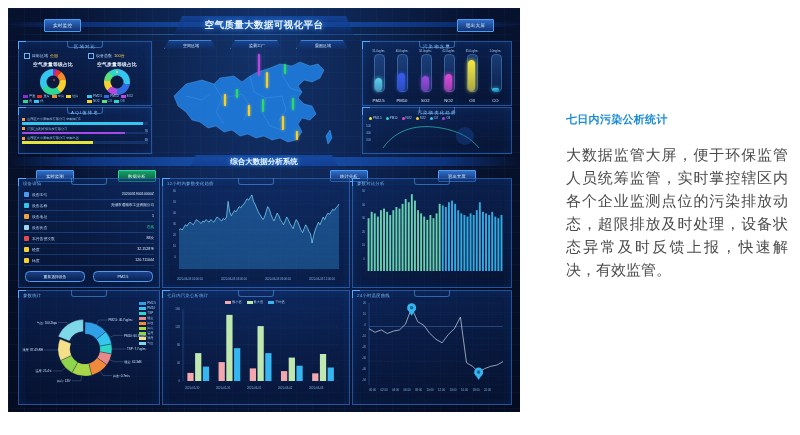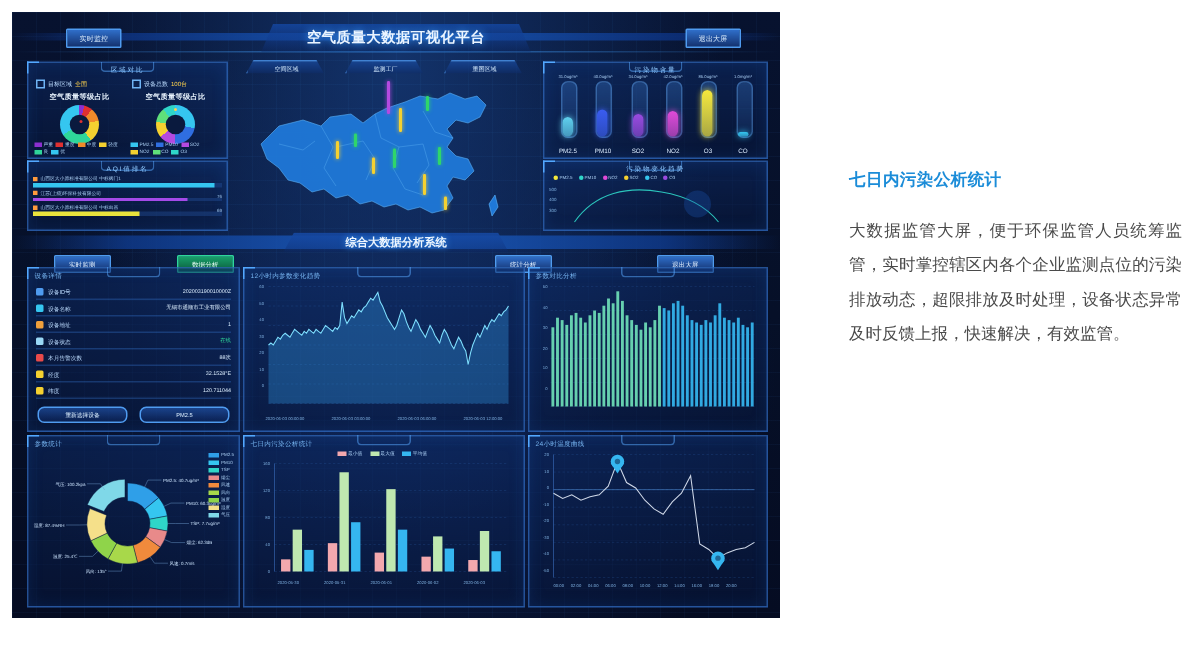--- a/index.html
+++ b/index.html
@@ -214,21 +214,21 @@
 
   svg{display:block;overflow:visible;}
 
   
   .txtcol{position:absolute;left:566px;top:112px;width:222px;}
   .txt-h{
     font-size:11px;font-weight:bold;color:#1b8cd8;margin:0 0 16px 0;
     letter-spacing:.3px;
   }
   .txt-p{
-    font-size:11px;color:#4a4a4a;line-height:23px;margin:0;
+    font-size:15px;color:#4a4a4a;line-height:23px;margin:0;
     text-align:justify;
   }
 </style>
 </head>
 <body>
 
 <div class="page">
 
   <div class="shot">
 

